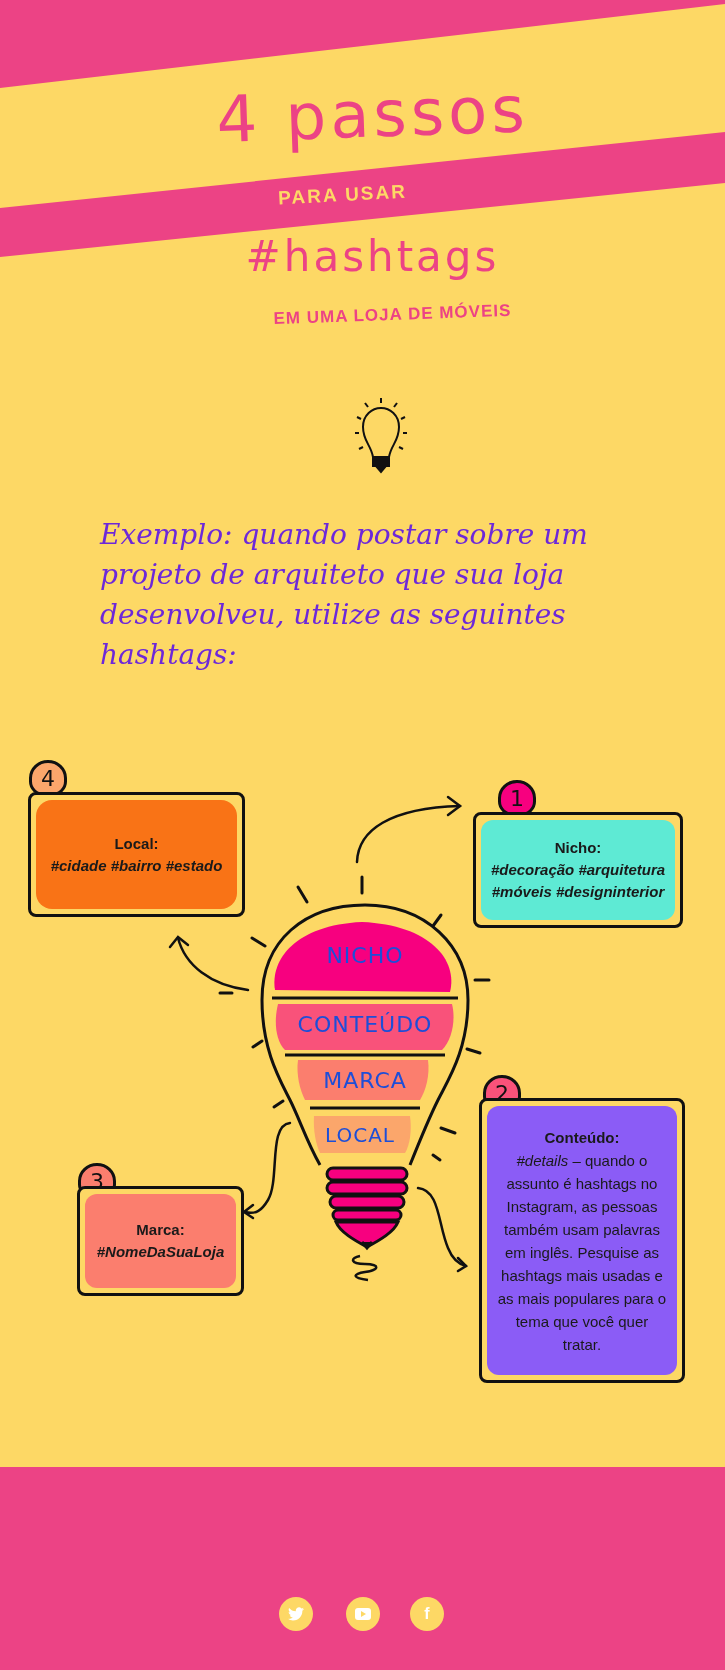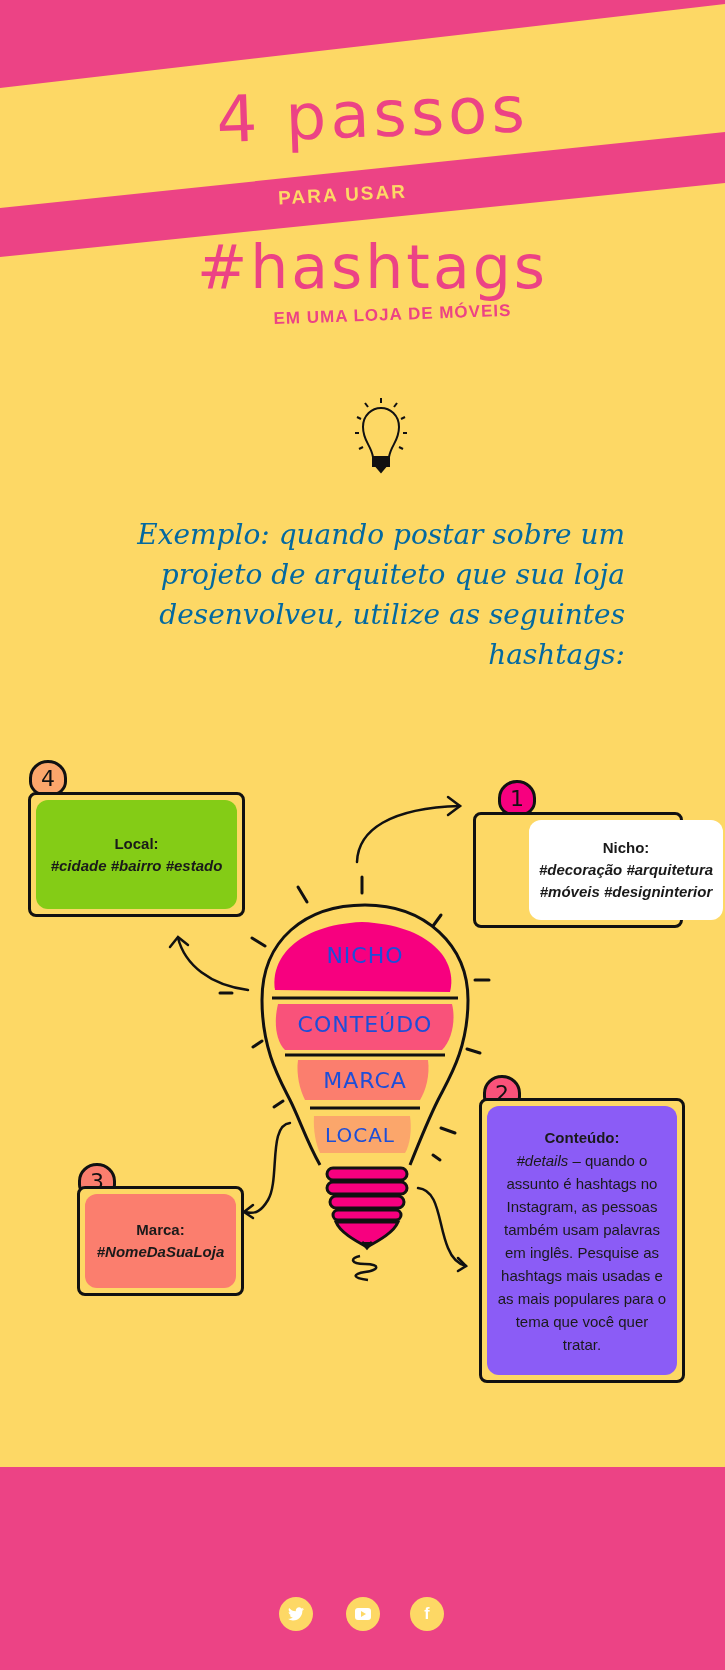--- a/index.html
+++ b/index.html
@@ -3,24 +3,24 @@
 <meta charset="utf-8">
 <style>
   * { box-sizing: border-box; margin: 0; padding: 0; }
   html, body { width: 725px; height: 1670px; overflow: hidden; }
   body { background: #FDD865; position: relative; font-family: "Liberation Sans", sans-serif; color: #1a1a1a; }
   .abs { position: absolute; }
   #bg-svg { position: absolute; left: 0; top: 0; width: 725px; height: 1670px; }
 
   .title-4passos { left: 0; width: 725px; top: 78px; text-align: center; color: #EC4385; font-size: 64px; font-weight: 400; letter-spacing: 4px; font-family: "DejaVu Sans", sans-serif; transform: rotate(-2deg); padding-left: 20px; }
   .title-para { left: 0; width: 725px; top: 183px; text-align: center; color: #FDD865; font-size: 19px; font-weight: 700; letter-spacing: 2px; transform: rotate(-3deg); padding-right: 40px; }
-  .title-hashtags { left: 0; width: 725px; top: 232px; text-align: center; color: #EC4385; font-size: 60px; letter-spacing: 3px; font-family: "DejaVu Sans", sans-serif; padding-left: 20px; }
+  .title-hashtags { left: 0; width: 725px; top: 232px; text-align: center; color: #EC4385; font-size: 42px; letter-spacing: 3px; font-family: "DejaVu Sans", sans-serif; padding-left: 20px; }
   .title-sub { left: 0; width: 725px; top: 306px; text-align: center; color: #EC4385; font-size: 17px; font-weight: 700; letter-spacing: 1px; padding-left: 60px; transform: rotate(-2deg); }
 
-  .example { left: 100px; width: 525px; top: 515px; text-align: right; font-size: 28px; line-height: 40px; font-family: "DejaVu Serif", serif; font-style: italic; color: #0369a1; }
+  .example { left: 100px; width: 525px; top: 515px; text-align: left; font-size: 28px; line-height: 40px; font-family: "DejaVu Serif", serif; font-style: italic; color: #6d28d9; }
 
   .card { position: absolute; border: 3px solid #111; border-radius: 8px; background: #FDD865; padding: 5px; }
   .card-inner { width: 100%; height: 100%; border-radius: 12px; display: flex; flex-direction: column; align-items: center; justify-content: center; text-align: center; font-size: 15px; line-height: 22px; color: #1a1a1a; padding: 6px; }
   .card-title { font-weight: 700; }
   .card-tags { font-style: italic; font-weight: 700; }
   .num { position: absolute; width: 38px; height: 36px; border: 3px solid #111; border-radius: 50% 50% 40% 40%; display: flex; align-items: center; justify-content: center; font-size: 22px; color: #111; font-family: "DejaVu Sans", sans-serif; }
 
   .bulb-label { position: absolute; text-align: center; font-size: 22px; letter-spacing: 1px; color: #1d4ed8; font-family: "DejaVu Sans", sans-serif; }
 
   .footer { left: 0; top: 1467px; width: 725px; height: 203px; background: #EC4385; }
@@ -104,29 +104,29 @@
 
 <div class="abs example">Exemplo: quando postar sobre um projeto de arquiteto que sua loja desenvolveu, utilize as seguintes hashtags:</div>
 
 <div class="bulb-label" style="left:300px; top:943px; width:130px;">NICHO</div>
 <div class="bulb-label" style="left:290px; top:1012px; width:150px;">CONTEÚDO</div>
 <div class="bulb-label" style="left:305px; top:1068px; width:120px;">MARCA</div>
 <div class="bulb-label" style="left:315px; top:1123px; width:90px; font-size:20px;">LOCAL</div>
 
 <div class="num" style="left:29px; top:760px; background:#FBA66B;">4</div>
 <div class="card" style="left:28px; top:792px; width:217px; height:125px;">
-  <div class="card-inner" style="background:#84cc16;">
+  <div class="card-inner" style="background:#f97316;border-radius:16px;">
     <span class="card-title">Local:</span>
     <span class="card-tags">#cidade #bairro #estado</span>
   </div>
 </div>
 
 <div class="num" style="left:498px; top:780px; background:#F7007F;">1</div>
 <div class="card" style="left:473px; top:812px; width:210px; height:116px;">
-  <div class="card-inner" style="background:#ffffff;margin-left:48px;">
+  <div class="card-inner" style="background:#5eead4;">
     <span class="card-title">Nicho:</span>
     <span class="card-tags" style="max-width:190px;">#decoração #arquitetura #móveis #designinterior</span>
   </div>
 </div>
 
 <div class="num" style="left:78px; top:1163px; background:#FB7E6E;">3</div>
 <div class="card" style="left:77px; top:1186px; width:167px; height:110px;">
   <div class="card-inner" style="background:#FB7E6E;">
     <span class="card-title">Marca:</span>
     <span class="card-tags">#NomeDaSuaLoja</span>

